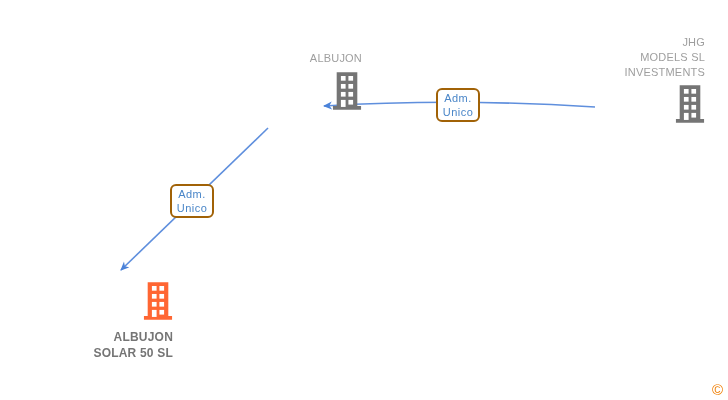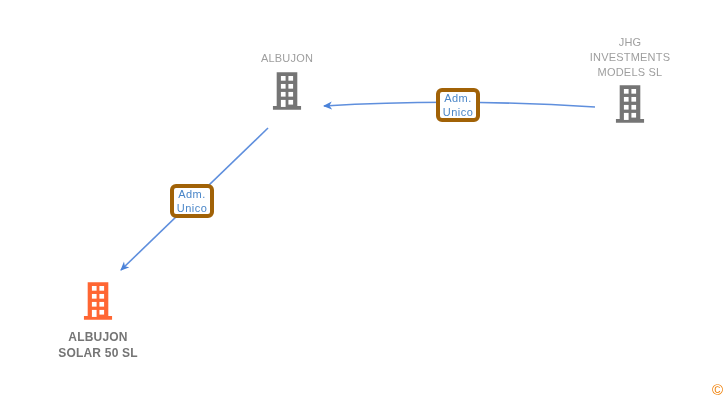--- a/index.html
+++ b/index.html
@@ -5,41 +5,41 @@
   html,body{margin:0;padding:0;background:#ffffff;}
   .canvas{
     position:relative;
     width:728px;height:400px;
     background:#ffffff;
     overflow:hidden;
     font-family:"Liberation Sans", sans-serif;
   }
   .edges{position:absolute;left:0;top:0;width:728px;height:400px;z-index:1;}
 
-  .node{position:absolute;text-align:center;z-index:2;cursor:pointer;}
+  .node{position:absolute;text-align:right;z-index:2;cursor:pointer;}
   .node-label{font-size:11px;line-height:14px;letter-spacing:.2px;color:#9e9e9e;}
   .node-label.strong{font-size:12px;line-height:16px;font-weight:bold;color:#757575;}
   .node-1{left:212px;top:51px;width:150px;}
   .node-2{left:555px;top:35px;width:150px;}
   .node-2 .node-label{line-height:15px;}
   .node-3{left:23px;top:282px;width:150px;}
   .building{display:inline-block;}
   .node-1 .building{margin-top:7px;}
   .node-2 .building{margin-top:5px;}
   .node-3 .node-label{margin-top:5px;}
   .building .bld{fill:#757575;}
   .building.orange .bld{fill:#FF6633;}
   .building .win{fill:#ffffff;}
 
   .edge-label{
     position:absolute;z-index:3;
     width:44px;height:34px;
     box-sizing:border-box;
     background:#ffffff;
-    border:4px solid #a16207;
+    border:2px solid #a16207;
     border-radius:6px;
     display:flex;flex-direction:column;justify-content:center;align-items:center;
     font-size:11px;line-height:14px;letter-spacing:.5px;
     color:#4a86c8;
   }
   .edge-label-1{left:436px;top:88px;}
   .edge-label-2{left:170px;top:184px;}
 
   .footer{
     position:absolute;right:5px;bottom:3px;z-index:4;
@@ -89,22 +89,22 @@
           <rect x="17.5" y="21" width="5" height="5"></rect>
         <rect x="9.5" y="29.5" width="5" height="7.5"></rect>
           <rect x="17.5" y="29.5" width="5" height="5"></rect>
       </g>
     </svg>
   </div>
 
   <div class="node node-2">
     <div class="node-label">
       <div>JHG</div>
+      <div>MODELS SL</div>
       <div>INVESTMENTS</div>
-      <div>MODELS SL</div>
     </div>
     <svg class="building" width="30" height="38" viewBox="0 0 32 40">
       <rect class="bld" x="1" y="36" width="30" height="4"></rect>
       <rect class="bld" x="5" y="0" width="22" height="37"></rect>
       <g class="win">
         <rect x="9.5" y="4" width="5" height="5"></rect>
           <rect x="17.5" y="4" width="5" height="5"></rect>
         <rect x="9.5" y="12.5" width="5" height="5"></rect>
           <rect x="17.5" y="12.5" width="5" height="5"></rect>
         <rect x="9.5" y="21" width="5" height="5"></rect>

